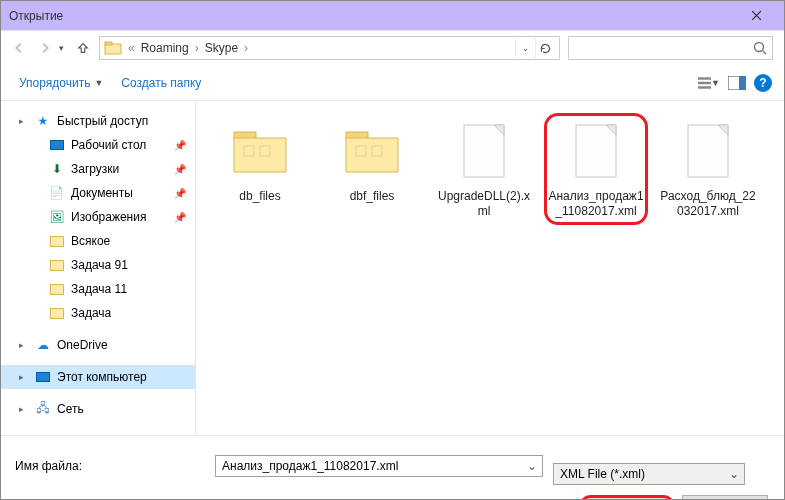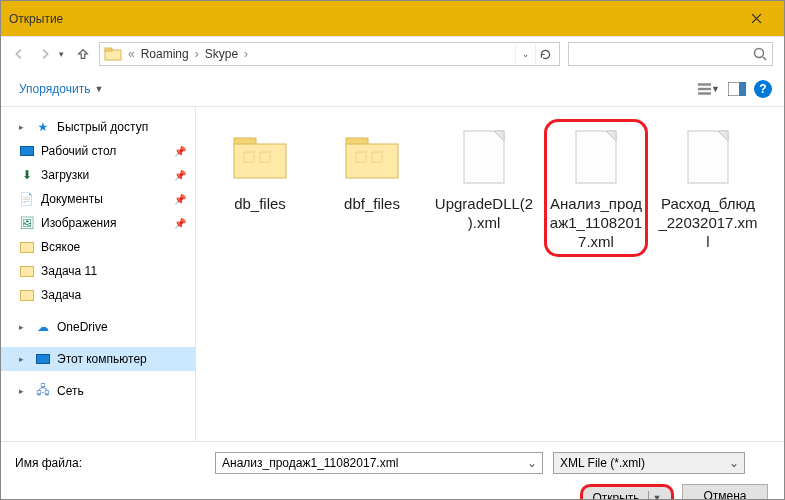--- a/index.html
+++ b/index.html
@@ -1,17 +1,17 @@
 <!DOCTYPE html>
 <html><head>
 <meta charset="utf-8">
 <style>
 * { box-sizing: border-box; margin: 0; padding: 0; font-family: 'Segoe UI', Tahoma, sans-serif; font-size: 12px; }
 body { background: #fff; width: 785px; height: 500px; overflow: hidden; border: 1px solid #888; }
-.titlebar { height: 36px; display: flex; align-items: center; padding: 10px 8px; background: #eab308; border-bottom: 1px solid #e5e5e5; }
+.titlebar { height: 30px; display: flex; align-items: center; padding: 10px 8px; background: #c4b5fd; border-bottom: 1px solid #e5e5e5; }
 .titlebar .title { flex: 1; color: #333; }
 .titlebar .close { width: 40px; height: 30px; display: flex; align-items: center; justify-content: center; cursor: pointer; color: #333; }
 .navrow { height: 34px; display: flex; align-items: center; padding: 0 6px; gap: 2px; }
 .navbtn { width: 24px; height: 24px; display: flex; align-items: center; justify-content: center; color: #555; cursor: pointer; }
 .navbtn.disabled { color: #bbb; cursor: default; }
 .uptick { width: 10px; display:flex; align-items:center; color:#999; }
 .addr { flex: 1; height: 24px; border: 1px solid #ccc; display: flex; align-items: center; padding: 0 4px; margin: 0 6px 0 2px; }
 .addr .folder-ico { width: 18px; height: 18px; margin-right: 4px; }
 .crumb { padding: 0 4px; color: #333; cursor: pointer; }
 .crumb-sep { color: #888; padding: 0 2px; }
@@ -21,42 +21,42 @@
 .search input { border: none; outline: none; flex: 1; }
 .search .sico { width: 16px; height: 16px; color:#777; }
 .toolbar { height: 36px; display: flex; align-items: center; padding: 0 12px; gap: 6px; border-bottom: 1px solid #e5e5e5; }
 .toolbar .link { color: #1a73c7; cursor: pointer; padding: 4px 6px; display:flex; align-items:center; gap:4px; }
 .toolbar .spacer { flex: 1; }
 .toolbar .tb-ico { width: 22px; height: 22px; display: flex; align-items: center; justify-content: center; cursor: pointer; color: #555; }
 .toolbar .help { background: #0078d7; color:#fff; border-radius:50%; width:18px; height:18px; font-weight:bold; }
 .main { display: flex; height: 334px; }
 .sidebar { width: 195px; border-right: 1px solid #e5e5e5; overflow-y: auto; padding: 8px 0; }
 .tree-item { display: flex; align-items: center; height: 24px; padding: 0 8px 0 18px; gap: 6px; cursor:pointer; }
-.tree-item.sub { padding-left: 18px; }
+.tree-item.sub { padding-left: 48px; }
 .tree-item.selected { background: #cce8ff; }
 .tree-item .caret { width: 10px; color:#666; font-size:9px; }
 .tree-item .ico { width: 16px; height: 16px; display:flex; align-items:center; justify-content:center; }
 .tree-item .pin { margin-left:auto; color:#888; font-size:10px; }
 .filepane { flex: 1; overflow-y: auto; padding: 12px; display: flex; flex-wrap: wrap; align-content: flex-start; gap: 8px 8px; }
 .file { width: 104px; display: flex; flex-direction: column; align-items: center; text-align: center; padding: 6px 2px; cursor:pointer; }
 .file .thumb { width: 64px; height: 64px; display:flex; align-items:center; justify-content:center; margin-bottom: 6px; }
-.file .label { font-size: 15px; line-height: 1.25; word-break: break-word; color:#222; max-height: 3.8em; overflow:hidden; }
+.file .label { font-size: 12px; line-height: 1.25; word-break: break-word; color:#222; max-height: 3.8em; overflow:hidden; }
 .file.highlighted { border: 3px solid #ed1c24; border-radius: 14px; padding: 3px 0; }
 .folder-svg rect { fill:#ffe9a8; stroke:#d8b757; }
 .folder-svg .tab { fill:#f3d477; }
 .page-svg rect { fill:#fdfdfd; stroke:#c7c7c7; }
 .page-svg .fold { fill:#eaeaea; stroke:#c7c7c7; }
 .footer { border-top: 1px solid #e5e5e5; padding: 10px 14px; display: flex; flex-direction: column; gap: 10px; }
 .footer-row { display: flex; align-items: center; gap: 10px; }
 .footer-row .lbl { width: 190px; text-align: left; }
 .combo { height: 22px; border: 1px solid #a0a0a0; background:#fff; display:flex; align-items:center; padding: 0 2px 0 6px; cursor:pointer; }
 .combo .ctext { flex:1; }
 .combo .cdrop { width:16px; color:#555; display:flex; justify-content:center; }
 .fn-combo { width: 328px; }
-.ft-combo { width: 192px; background:#efefef; }
+.ft-combo { width: 192px; background:#efefef;margin-top:17px; }
 .btn-row { display:flex; justify-content:flex-end; gap:8px; padding-right: 2px; }
 .btn { min-width: 86px; height: 24px; border: 1px solid #adadad; background:#e1e1e1; display:flex; align-items:center; justify-content:center; cursor:pointer; gap:4px; }
 .btn.primary { border: 3px solid #ed1c24; border-radius: 10px; min-width:94px; height:28px; background:#e1e1e1; }
 .carety { font-size:9px; color:#555; }
 .star { color:#1883d7; }
 .monitor { background:#1883d7; width:14px; height:10px; border:1px solid #0a5a9d; display:inline-block; }
 .folder-mini { background:#ffe9a8; width:14px; height:11px; border:1px solid #d8b757; display:inline-block; }
 .cloud { color:#1883d7; }
 .net { color:#4a88c7; }
 .pic { color:#13855f; }
@@ -122,20 +122,23 @@
         <path d="M11 11 L14 14" stroke="#777" stroke-width="1.5"></path>
       </svg>
   </div>
 </div>
 
 <div class="toolbar">
   <div class="link">
     <span>Упорядочить</span>
     <span class="carety">▼</span>
   </div>
+  <div class="link">
+    <span>Создать папку</span>
+  </div>
   <div class="spacer"></div>
   <div class="tb-ico">
     <svg width="16" height="14" viewBox="0 0 16 14">
         <rect x="0" y="0" width="16" height="3" fill="#888"></rect>
         <rect x="0" y="5.5" width="16" height="3" fill="#888"></rect>
         <rect x="0" y="11" width="16" height="3" fill="#888"></rect>
       </svg>
     <span class="carety">▼</span>
   </div>
   <div class="tb-ico">
@@ -181,20 +184,26 @@
     <div class="tree-item sub">
       <span class="ico">
           <span class="folder-mini"></span>
         </span>
       <span>Всякое</span>
     </div>
     <div class="tree-item sub">
       <span class="ico">
           <span class="folder-mini"></span>
         </span>
+      <span>Задача 91</span>
+    </div>
+    <div class="tree-item sub">
+      <span class="ico">
+          <span class="folder-mini"></span>
+        </span>
       <span>Задача 11</span>
     </div>
     <div class="tree-item sub">
       <span class="ico">
           <span class="folder-mini"></span>
         </span>
       <span>Задача</span>
     </div>
     <div style="height:8px"></div>
     <div class="tree-item">

